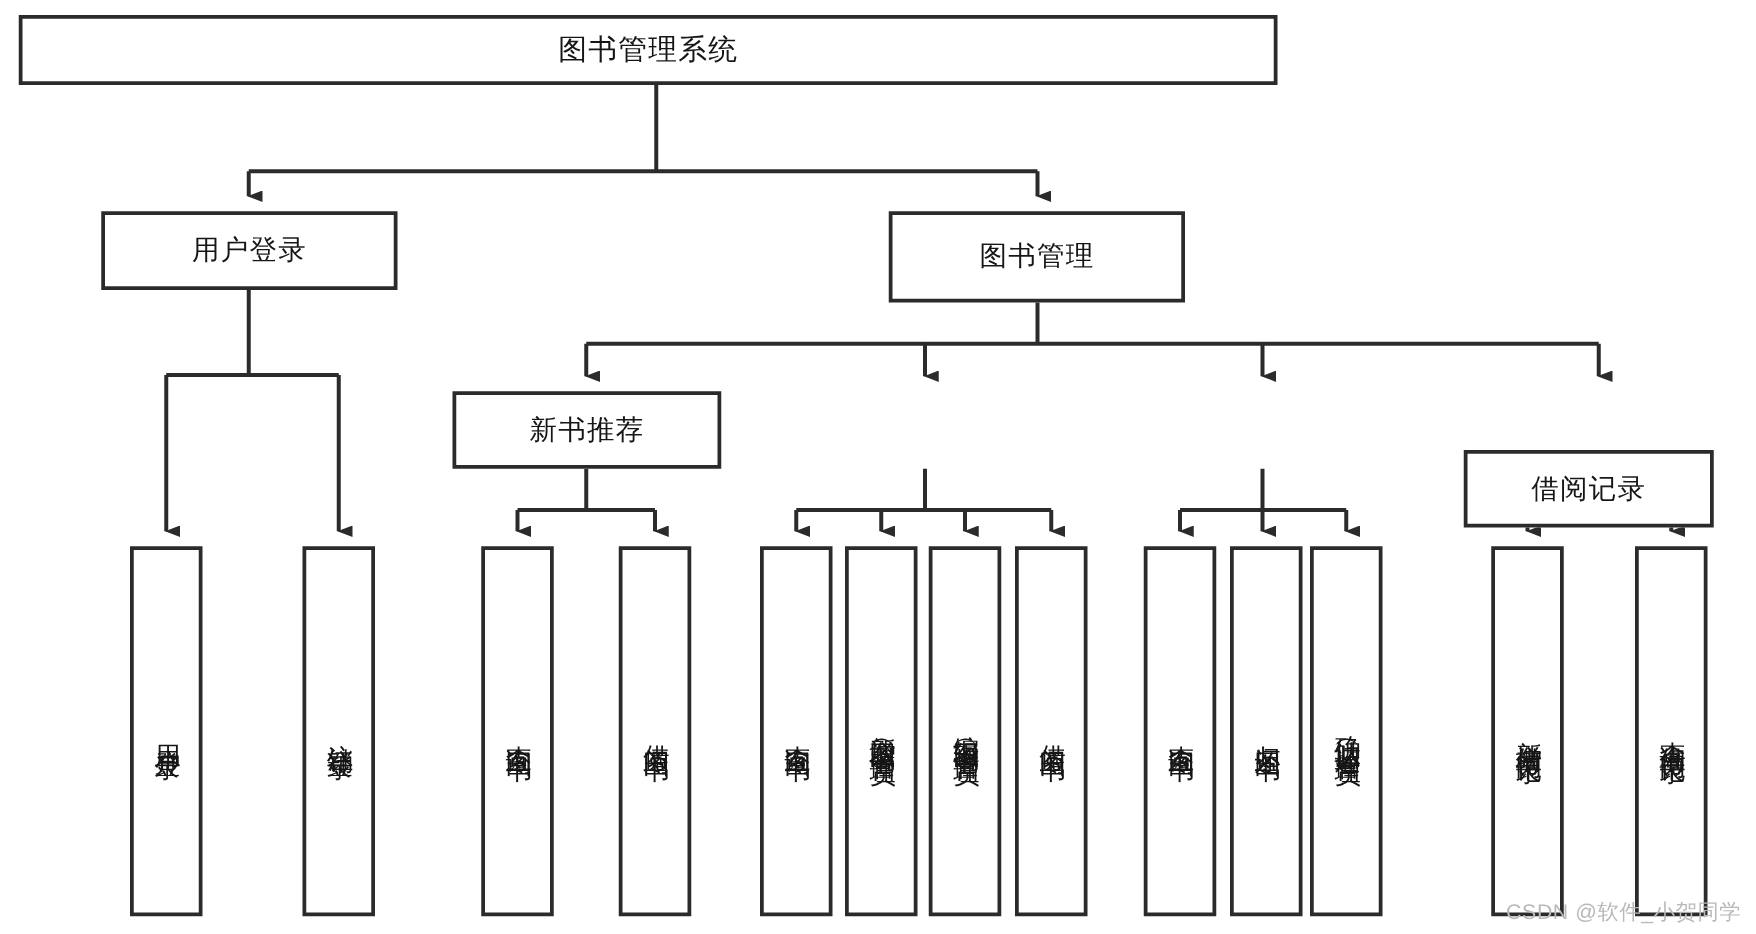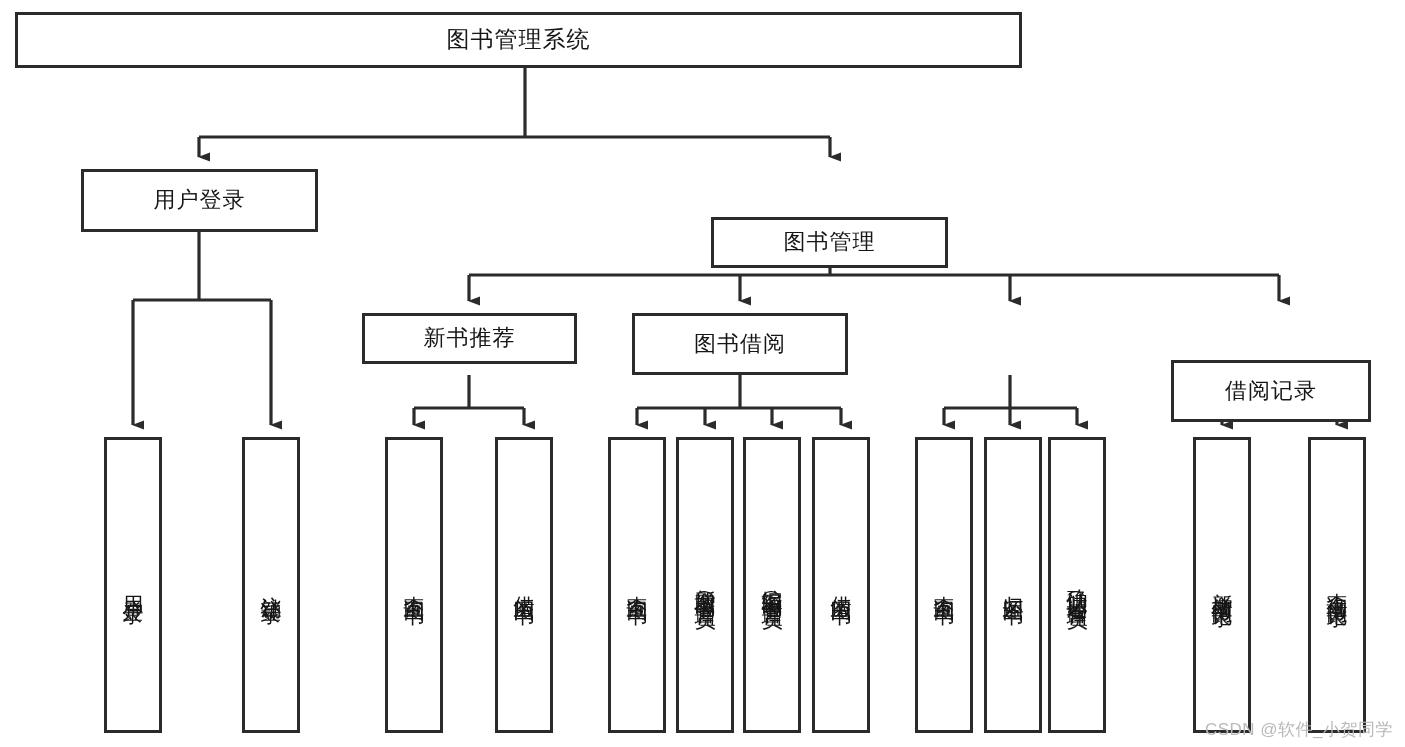--- a/index.html
+++ b/index.html
@@ -129,31 +129,28 @@
   </svg>
 
   <div class="node h root" style="left:15px;top:12px;width:1007px;height:56px;">
     <span>图书管理系统</span>
   </div>
 
   <div class="node h" style="left:81px;top:169px;width:237px;height:63px;">
     <span>用户登录</span>
   </div>
 
-  <div class="node h" style="left:711px;top:169px;width:237px;height:51px;margin-top:48px;">
+  <div class="node h" style="left:711px;top:169px;width:237px;height:73px;">
     <span>图书管理</span>
   </div>
 
-  <div class="node h" style="left:362px;top:313px;width:215px;height:51px;">
+  <div class="node h" style="left:362px;top:313px;width:215px;height:62px;">
     <span>新书推荐</span>
   </div>
 
-  <div class="node h" style="left:632px;top:313px;width:216px;height:62px;">
-    <span>图书借阅</span>
-  </div>
 
 
   <div class="node h" style="left:1171px;top:313px;width:200px;height:62px;margin-top:47px;">
     <span>借阅记录</span>
   </div>
 
   <div class="node v" style="left:104px;top:437px;width:58px;height:296px;">
     <span class="vtext">用户登录</span>
   </div>
   <div class="node v" style="left:242px;top:437px;width:58px;height:296px;">

